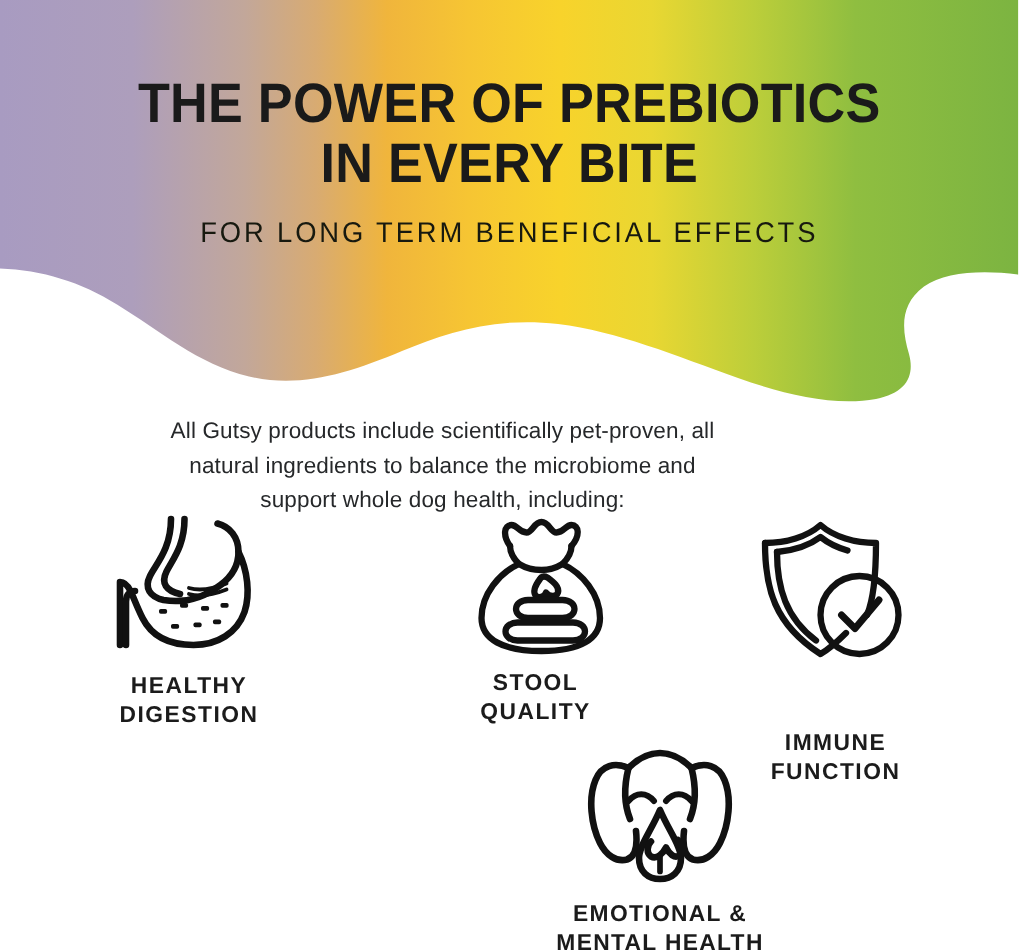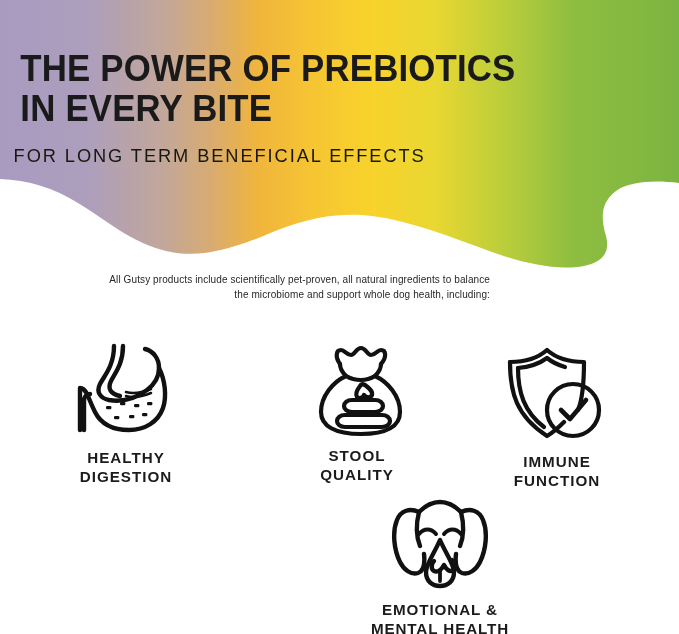--- a/index.html
+++ b/index.html
@@ -34,20 +34,21 @@
     width: 679px;
     height: 275px;
   }
 
   .hero-text {
     position: absolute;
     left: 0;
     top: 0;
     width: 679px;
     height: 275px;
+    text-align: center;
     pointer-events: none;
   }
 
   .headline {
     margin: 0;
     padding-top: 49px;
     color: #1a1a1a;
     font-family: "Liberation Sans Narrow", "Liberation Sans", sans-serif;
     font-weight: 700;
     font-size: 37px;
@@ -69,23 +70,23 @@
     text-transform: uppercase;
     transform: scaleX(0.96);
   }
 
   
   .intro {
     position: absolute;
     left: 0;
     top: 262px;
     width: 590px;
-    text-align: right;
+    text-align: center;
     color: #26282a;
-    font-size: 10px;
+    font-size: 15px;
     line-height: 1.52;
     letter-spacing: 0.1px;
     padding: 0 100px;
     box-sizing: border-box;
   }
 
   
   .features {
     position: absolute;
     left: 0;
@@ -119,21 +120,21 @@
 
   
   .f-digestion { left: 40px;  top: 0px; }
   .f-stool     { left: 272px; top: -2px; }
   .f-immune    { left: 469px; top: 4px; }
   
   .f-inflam    { left: 152px; top: 148px; }
   .f-emotional { left: 355px; top: 152px; }
 
   .f-digestion .flabel { padding-left: 2px; }
-  .f-immune .flabel { padding-left: 6px; }
+  .f-immune .flabel { padding-left: 6px; margin-top: 34px; }
   .f-emotional .flabel { letter-spacing: 0.9px; }
 </style>
 </head>
 <body>
 
 <div id="page">
 
   <div class="hero">
     <svg viewBox="0 0 679 275" xmlns="http://www.w3.org/2000/svg" aria-hidden="true">
       <defs>

